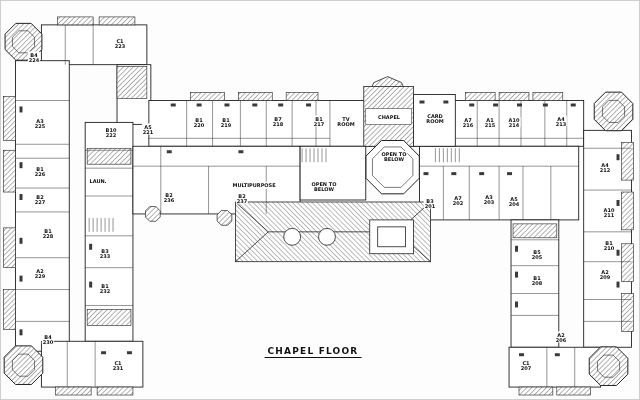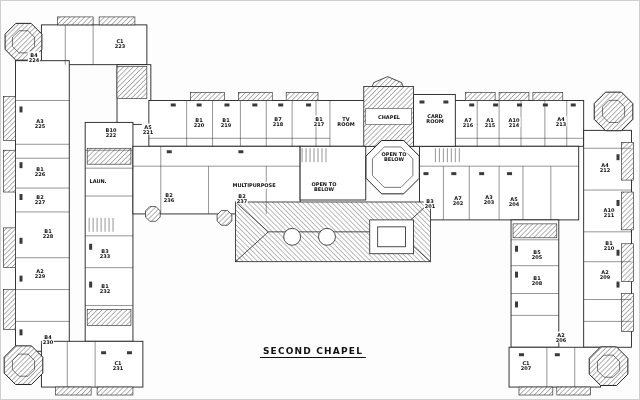--- a/index.html
+++ b/index.html
@@ -317,14 +317,14 @@
       <div class="area" style="left: 434px; top: 118px;">CARD
 ROOM</div>
       <div class="area" style="left: 393px; top: 156px;">OPEN TO
 BELOW</div>
       <div class="area" style="left: 323px; top: 186px;">OPEN TO
 BELOW</div>
       <div class="area" style="left: 253px; top: 184px;">MULTIPURPOSE</div>
       <div class="area" style="left: 97px; top: 180px;">LAUN.</div>
     </div>
 
-  <div class="title">SECOND CHAPEL</div>
+  <div class="title">CHAPEL FLOOR</div>
 </div>
 
 </body></html>

